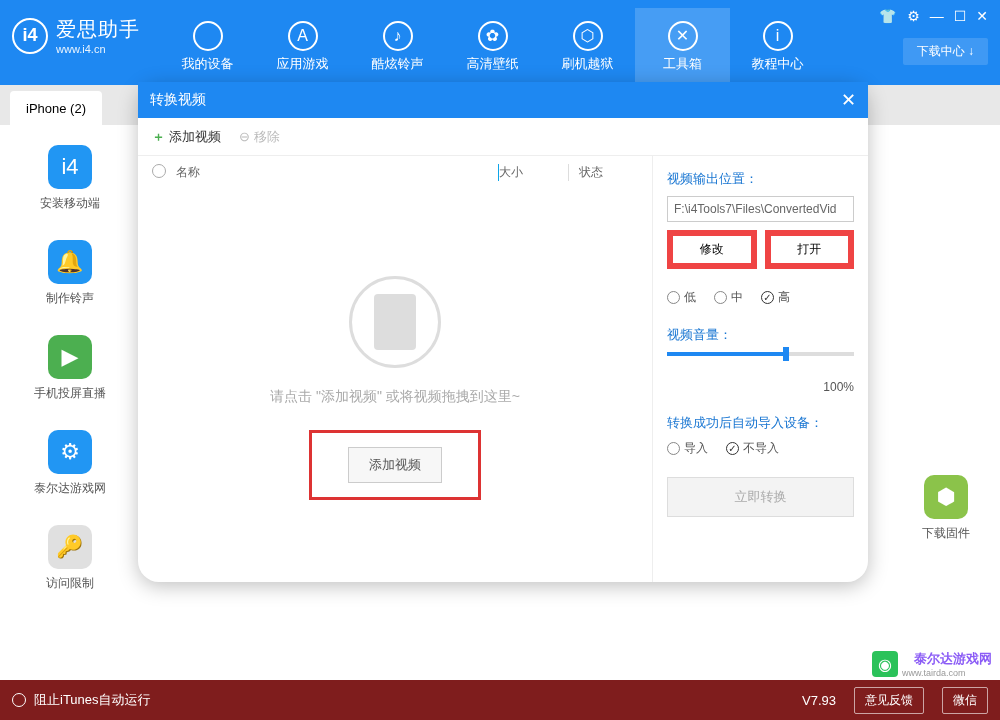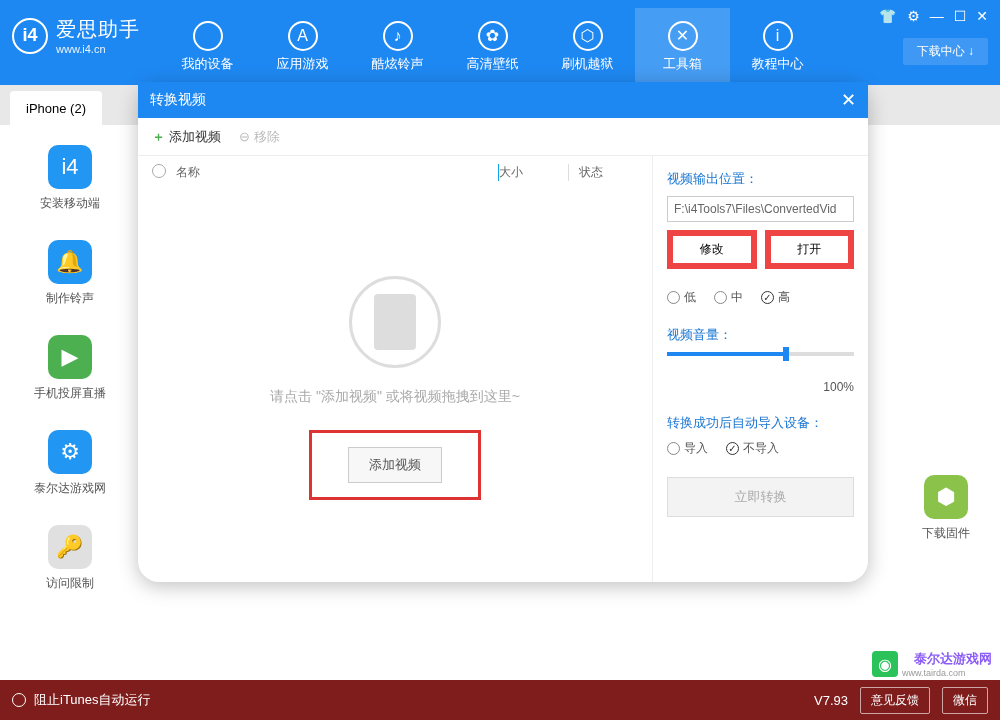--- a/index.html
+++ b/index.html
@@ -78,21 +78,21 @@
 .slider { position: relative; height: 4px; background: #ddd; margin: 8px 0 6px; }
 .slider-fill { position: absolute; height: 100%; background: #1e88f2; width: 62%; }
 .slider-thumb { position: absolute; width: 6px; height: 14px; background: #1e88f2; top: -5px; left: 62%; }
 .vol-row { display: flex; justify-content: flex-end; font-size: 12px; margin-bottom: 20px; margin-top: 24px; }
 .convert-btn { width: 100%; border: 1px solid #ddd; background: #f3f3f3; color: #aaa; padding: 10px 0; font-size: 13px; }
 
 
 .statusbar { background: #7f1d1d; height: 40px; display: flex; align-items: center; justify-content: space-between; padding: 8px 12px; color: #fff; font-size: 13px; }
 .statusbar .left { display: flex; align-items: center; gap: 8px; }
 .statusbar .left .circ { width: 14px; height: 14px; border: 1.5px solid #fff; border-radius: 50%; }
-.statusbar .right { display: flex; align-items: center; gap: 12px; }
+.statusbar .right { display: flex; align-items: center; gap: 18px; }
 .st-btn { border: 1px solid rgba(255,255,255,.6); padding: 4px 10px; font-size: 12px; border-radius: 2px; cursor: pointer; }
 
 
 .watermark { position: absolute; right: 8px; bottom: 42px; z-index: 20; display: flex; align-items: center; gap: 4px; font-size: 13px; color: #2b7; }
 .wm-cube { width: 26px; height: 26px; background: #2bc25a; border-radius: 4px; display: flex; align-items: center; justify-content: center; color: #fff; font-size: 16px; }
 </style>
 </head>
 <body>
 
 <div class="header">

